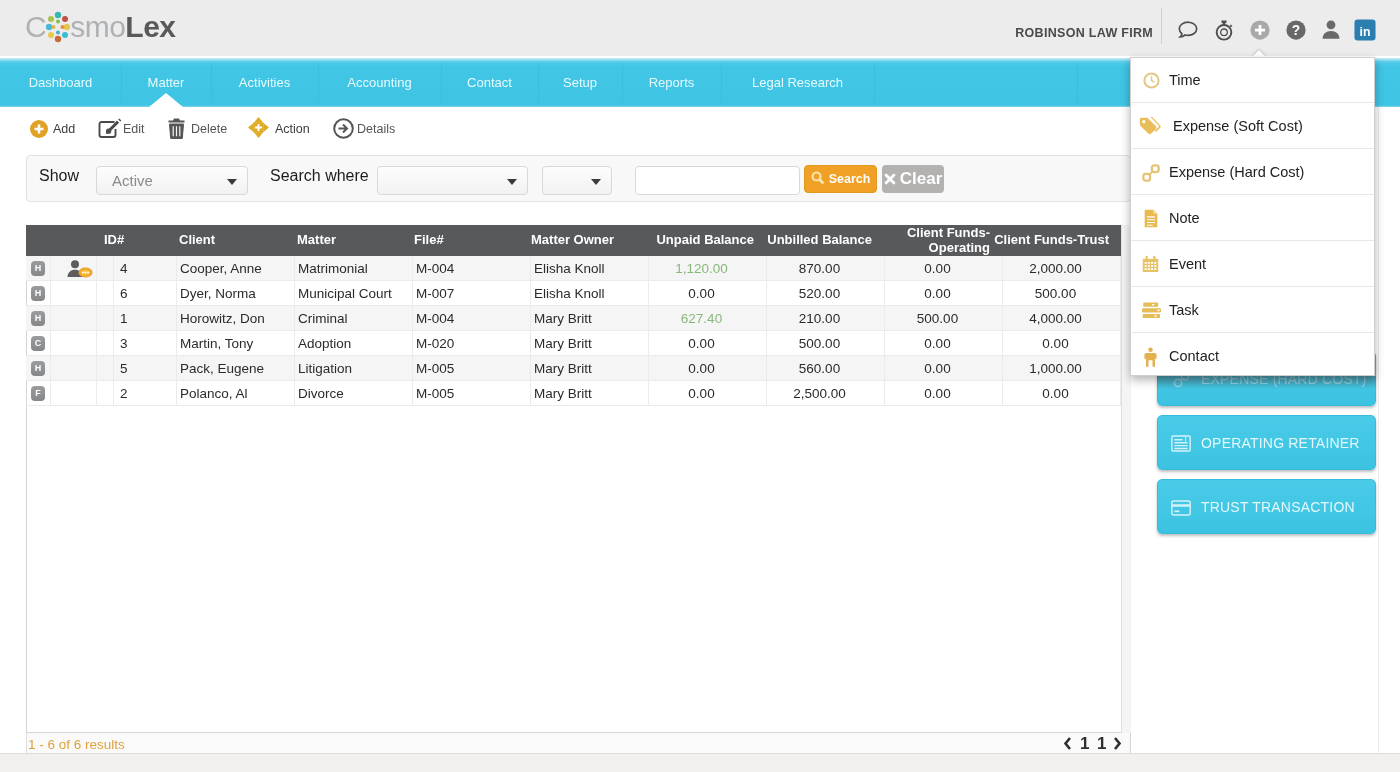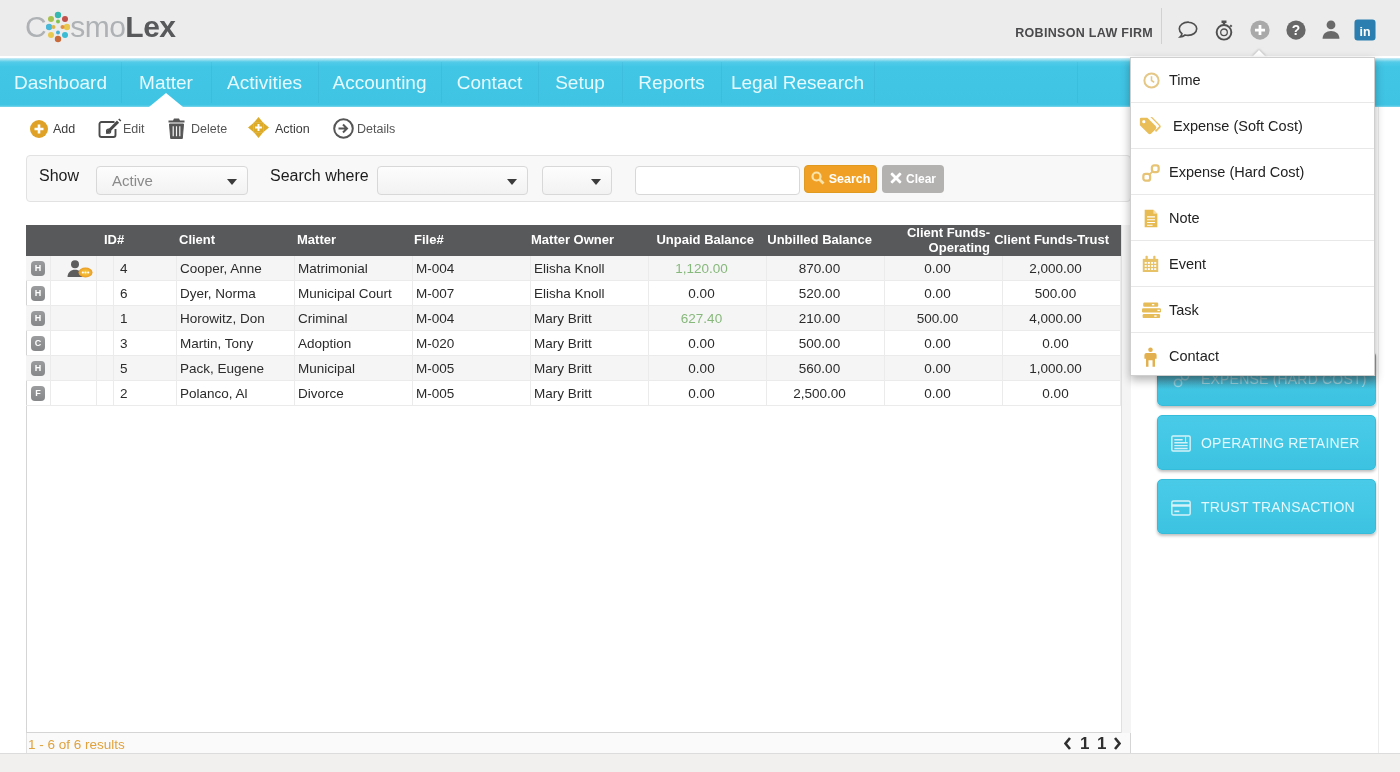--- a/index.html
+++ b/index.html
@@ -10,37 +10,37 @@
 #topbar { position:absolute; left:0; top:0; width:1400px; height:56px; background:#edecec; }
 #logo { position:absolute; left:25px; top:10px; height:36px; font-size:30px; letter-spacing:-0.5px; color:#aeb2b5; white-space:nowrap; }
 #logo .lex { color:#58595b; font-weight:bold; }
 #firmname { position:absolute; right:247px; top:26px; font-size:12.5px; font-weight:bold; color:#4a4a4c; letter-spacing:0.3px; }
 #topsep { position:absolute; left:1161px; top:8px; width:1px; height:36px; background:#d2d0d0; }
 .topicon { position:absolute; top:19px; width:22px; height:22px; }
 
 
 #nav { position:absolute; left:0; top:58px; width:1400px; height:49px;
   background:linear-gradient(to bottom, #cfeef7 0px, #52cbe8 4px, #41c6e6 9px, #3fc4e4 96%, #7ed7ec 100%); }
-.navitem { position:absolute; top:0; height:49px; line-height:49px; color:#e6fafd; font-size:19px; text-align:center; }
+.navitem { position:absolute; top:0; height:49px; line-height:49px; color:#e6fafd; font-size:13px; text-align:center; }
 .navsep { position:absolute; top:4px; height:41px; width:1px; background:rgba(0,60,80,0.05); }
 #navtri { position:absolute; left:149px; top:93px; width:0; height:0; border-left:17px solid transparent; border-right:17px solid transparent; border-bottom:14px solid #fff; }
 
 
 .tbtxt { position:absolute; top:122px; font-size:12.5px; color:#3b3b3b; }
 .tbtxt.gray { color:#555; }
 
 
 #searchpanel { position:absolute; left:26px; top:155px; width:1105px; height:47px; background:#f8f8f8; border:1px solid #e2e2e2; border-radius:4px; }
 .slabel { position:absolute; top:167px; font-size:16px; color:#1c1c1c; }
 .sel { position:absolute; top:166px; height:29px; background:linear-gradient(#fdfdfd,#f2f2f2); border:1px solid #d8d8d8; border-radius:4px; }
 .sel .arr { position:absolute; right:10px; top:12px; width:0; height:0; border-left:5px solid transparent; border-right:5px solid transparent; border-top:6px solid #3b3b3b; }
 .sel .txt { position:absolute; left:15px; top:5px; font-size:15px; color:#8a8a8a; }
 #sinput { position:absolute; left:635px; top:166px; width:165px; height:29px; background:#fff; border:1px solid #d8d8d8; border-radius:4px; }
 #btn-search { position:absolute; left:804px; top:165px; width:73px; height:28px; background:#f0a125; border:1px solid #e09a1f; border-radius:4px; color:#fff; font-weight:bold; font-size:12.5px; text-align:center; line-height:26px; }
-#btn-clear { position:absolute; left:882px; top:165px; width:62px; height:28px; background:#b3b2b1; border-radius:4px; color:#fff; font-weight:bold; font-size:12px; text-align:center; line-height:28px; }
+#btn-clear { position:absolute; left:882px; top:165px; width:62px; height:28px; background:#b3b2b1; border-radius:4px; color:#fff; font-weight:bold; font-size:17px; text-align:center; line-height:28px; }
 
 
 #tablewrap { position:absolute; left:26px; top:225px; width:1105px; height:508px; border:1px solid #d5d5d5; border-top:none; background:#fff; }
 #thead { position:absolute; left:26px; top:225px; width:1095px; height:31px; background:#58595b; }
 .th { position:absolute; color:#fff; font-size:13px; font-weight:bold; white-space:nowrap; }
 .row { position:absolute; left:26px; width:1095px; height:25px; border-bottom:1px solid #ebebeb; }
 .row.odd { background:#f5f5f6; }
 .cell { position:absolute; top:0; height:25px; line-height:25px; font-size:13.5px; color:#2b2b2b; border-right:1px solid #ebebeb; white-space:nowrap; overflow:hidden; }
 .cell.num { text-align:center; }
 .cell.green { color:#87b87b; }
@@ -294,21 +294,21 @@
     <div class="cell num" style="left:977px;width:118px;padding-right:12px">0.00</div>
   </div>
   <div class="row odd" style="top:356px">
     <div class="cell" style="left:0;width:25px">
         <span class="badge">H</span>
       </div>
     <div class="cell" style="left:25px;width:46px"></div>
     <div class="cell" style="left:71px;width:17px"></div>
     <div class="cell" style="left:88px;width:63px;padding-left:6px">5</div>
     <div class="cell" style="left:151px;width:118px;padding-left:3px">Pack, Eugene</div>
-    <div class="cell" style="left:269px;width:118px;padding-left:3px">Municipal</div>
+    <div class="cell" style="left:269px;width:118px;padding-left:3px">Litigation</div>
     <div class="cell" style="left:387px;width:118px;padding-left:3px">M-005</div>
     <div class="cell" style="left:505px;width:118px;padding-left:3px">Mary Britt</div>
     <div class="cell num" style="left:623px;width:118px;padding-right:12px">0.00</div>
     <div class="cell num" style="left:741px;width:118px;padding-right:12px">560.00</div>
     <div class="cell num" style="left:859px;width:118px;padding-right:12px">0.00</div>
     <div class="cell num" style="left:977px;width:118px;padding-right:12px">1,000.00</div>
   </div>
   <div class="row" style="top:381px">
     <div class="cell" style="left:0;width:25px">
         <span class="badge">F</span>

